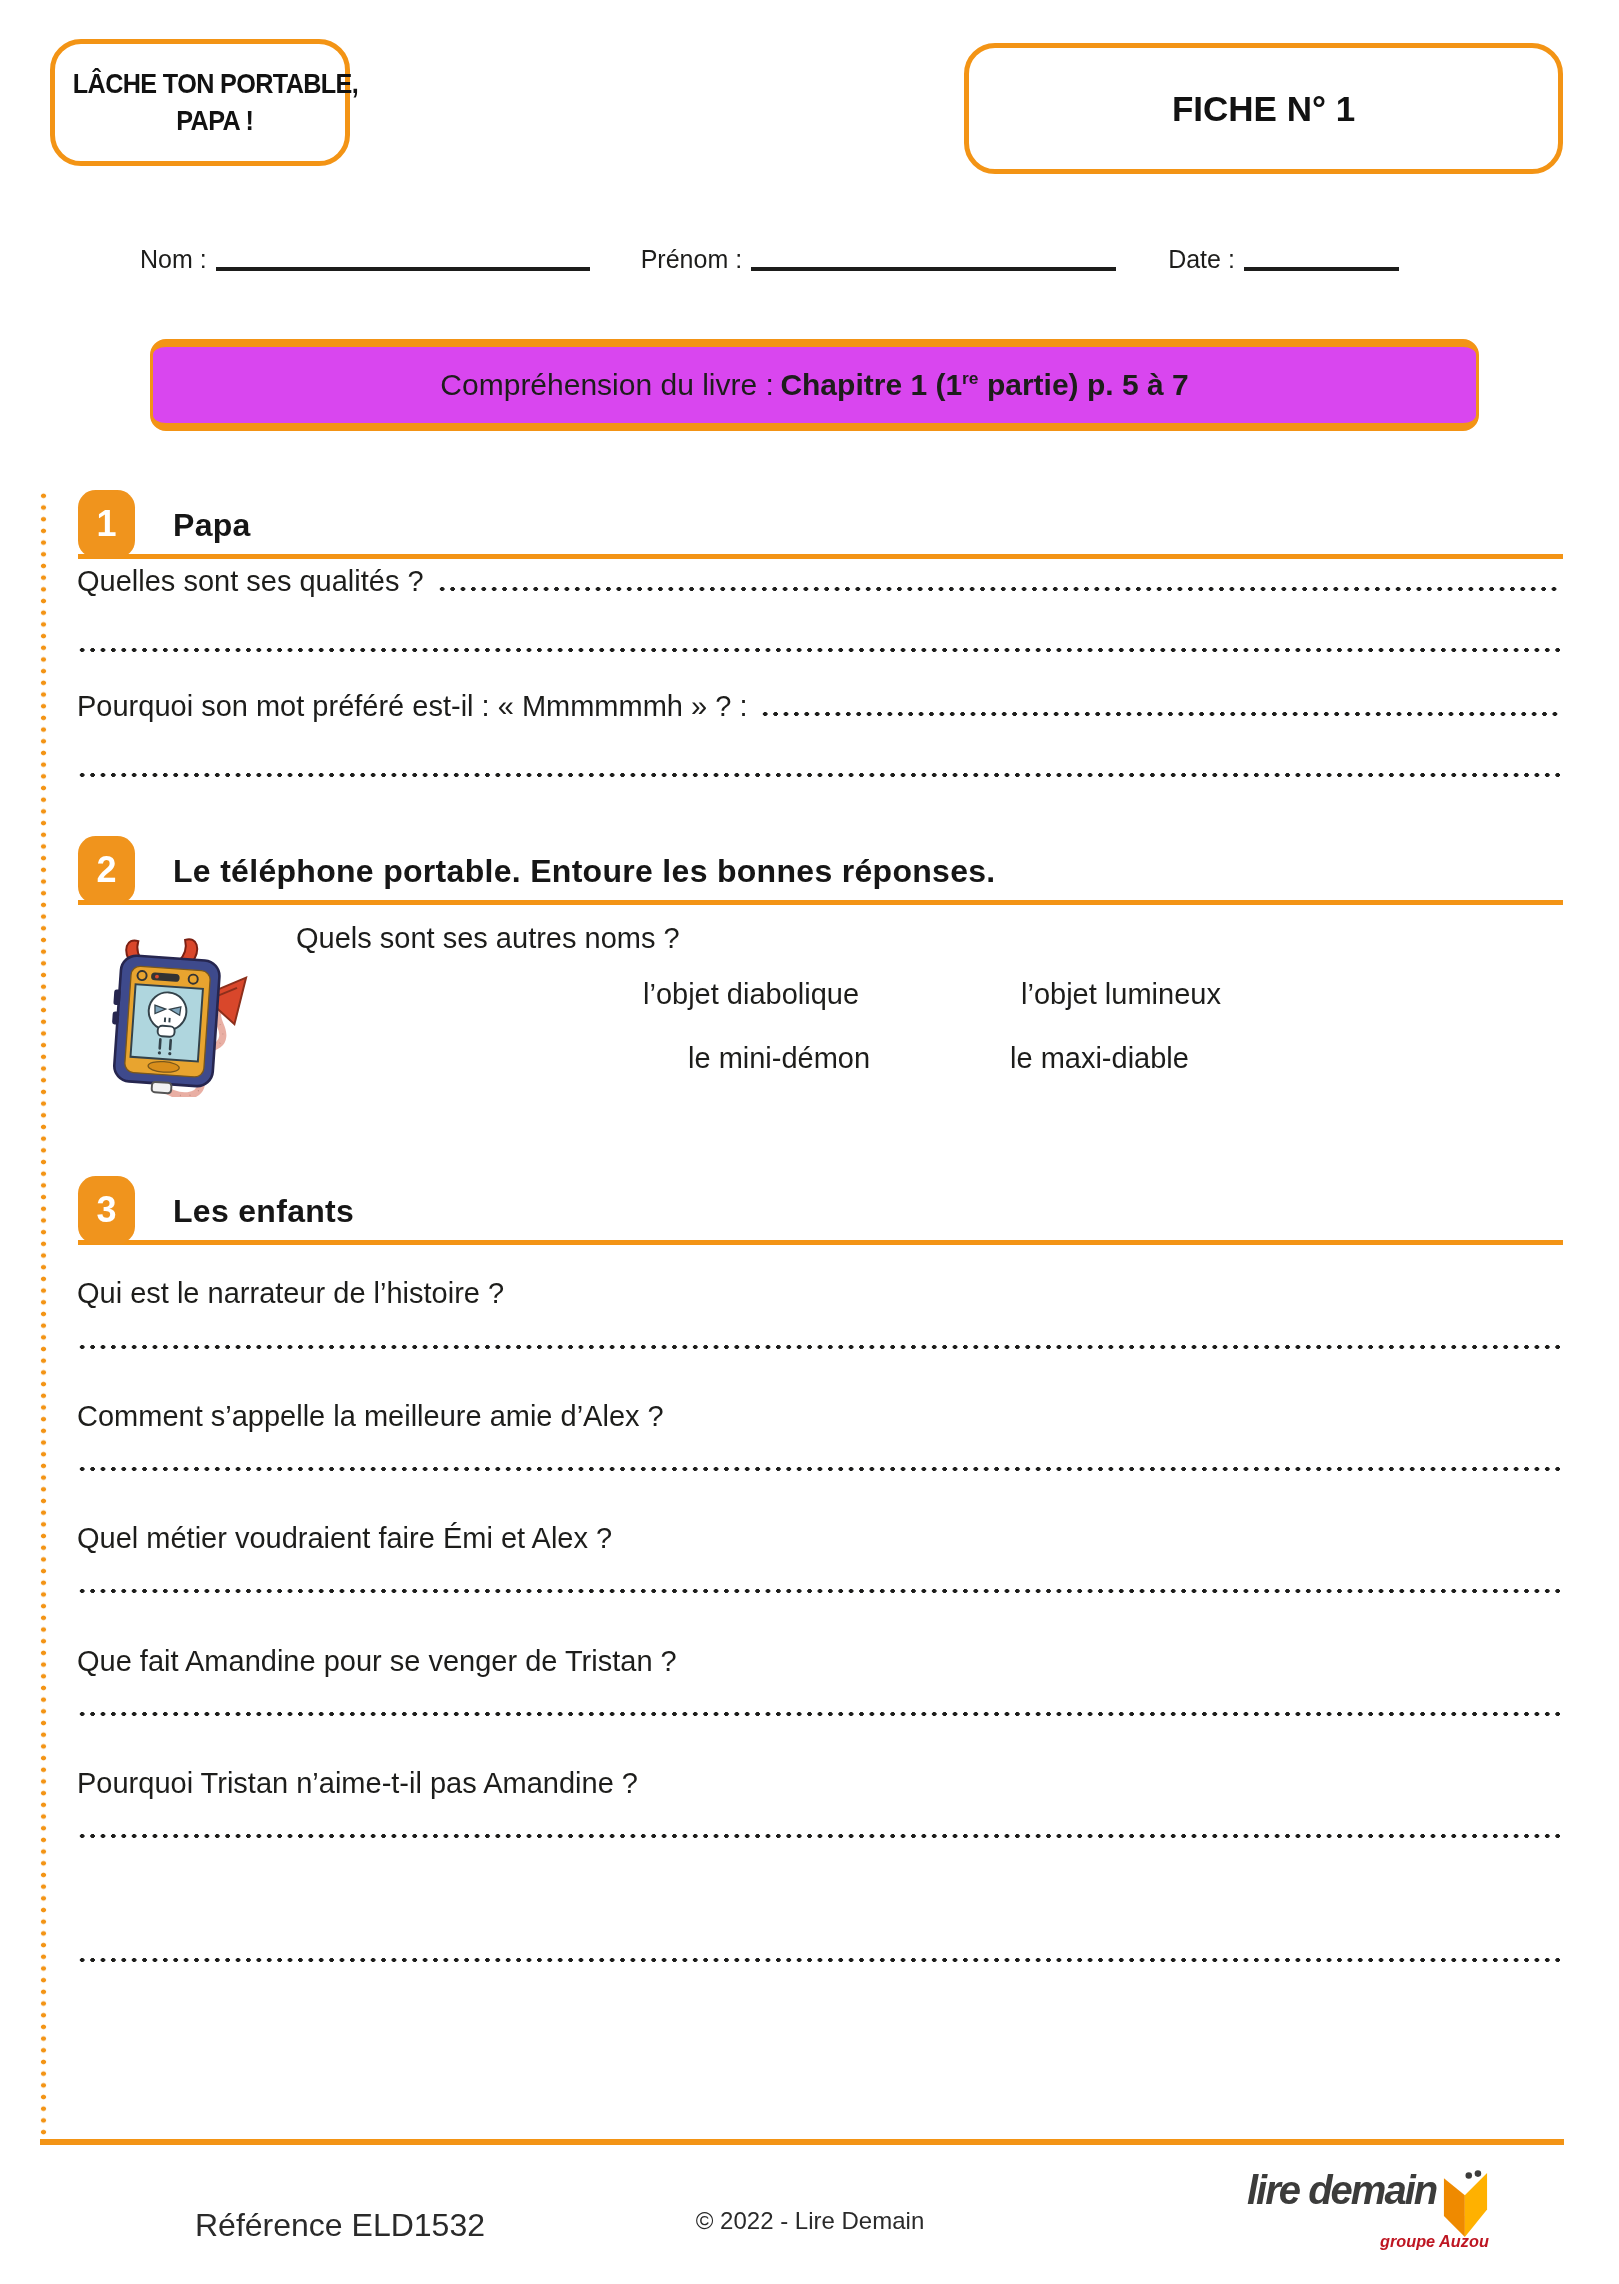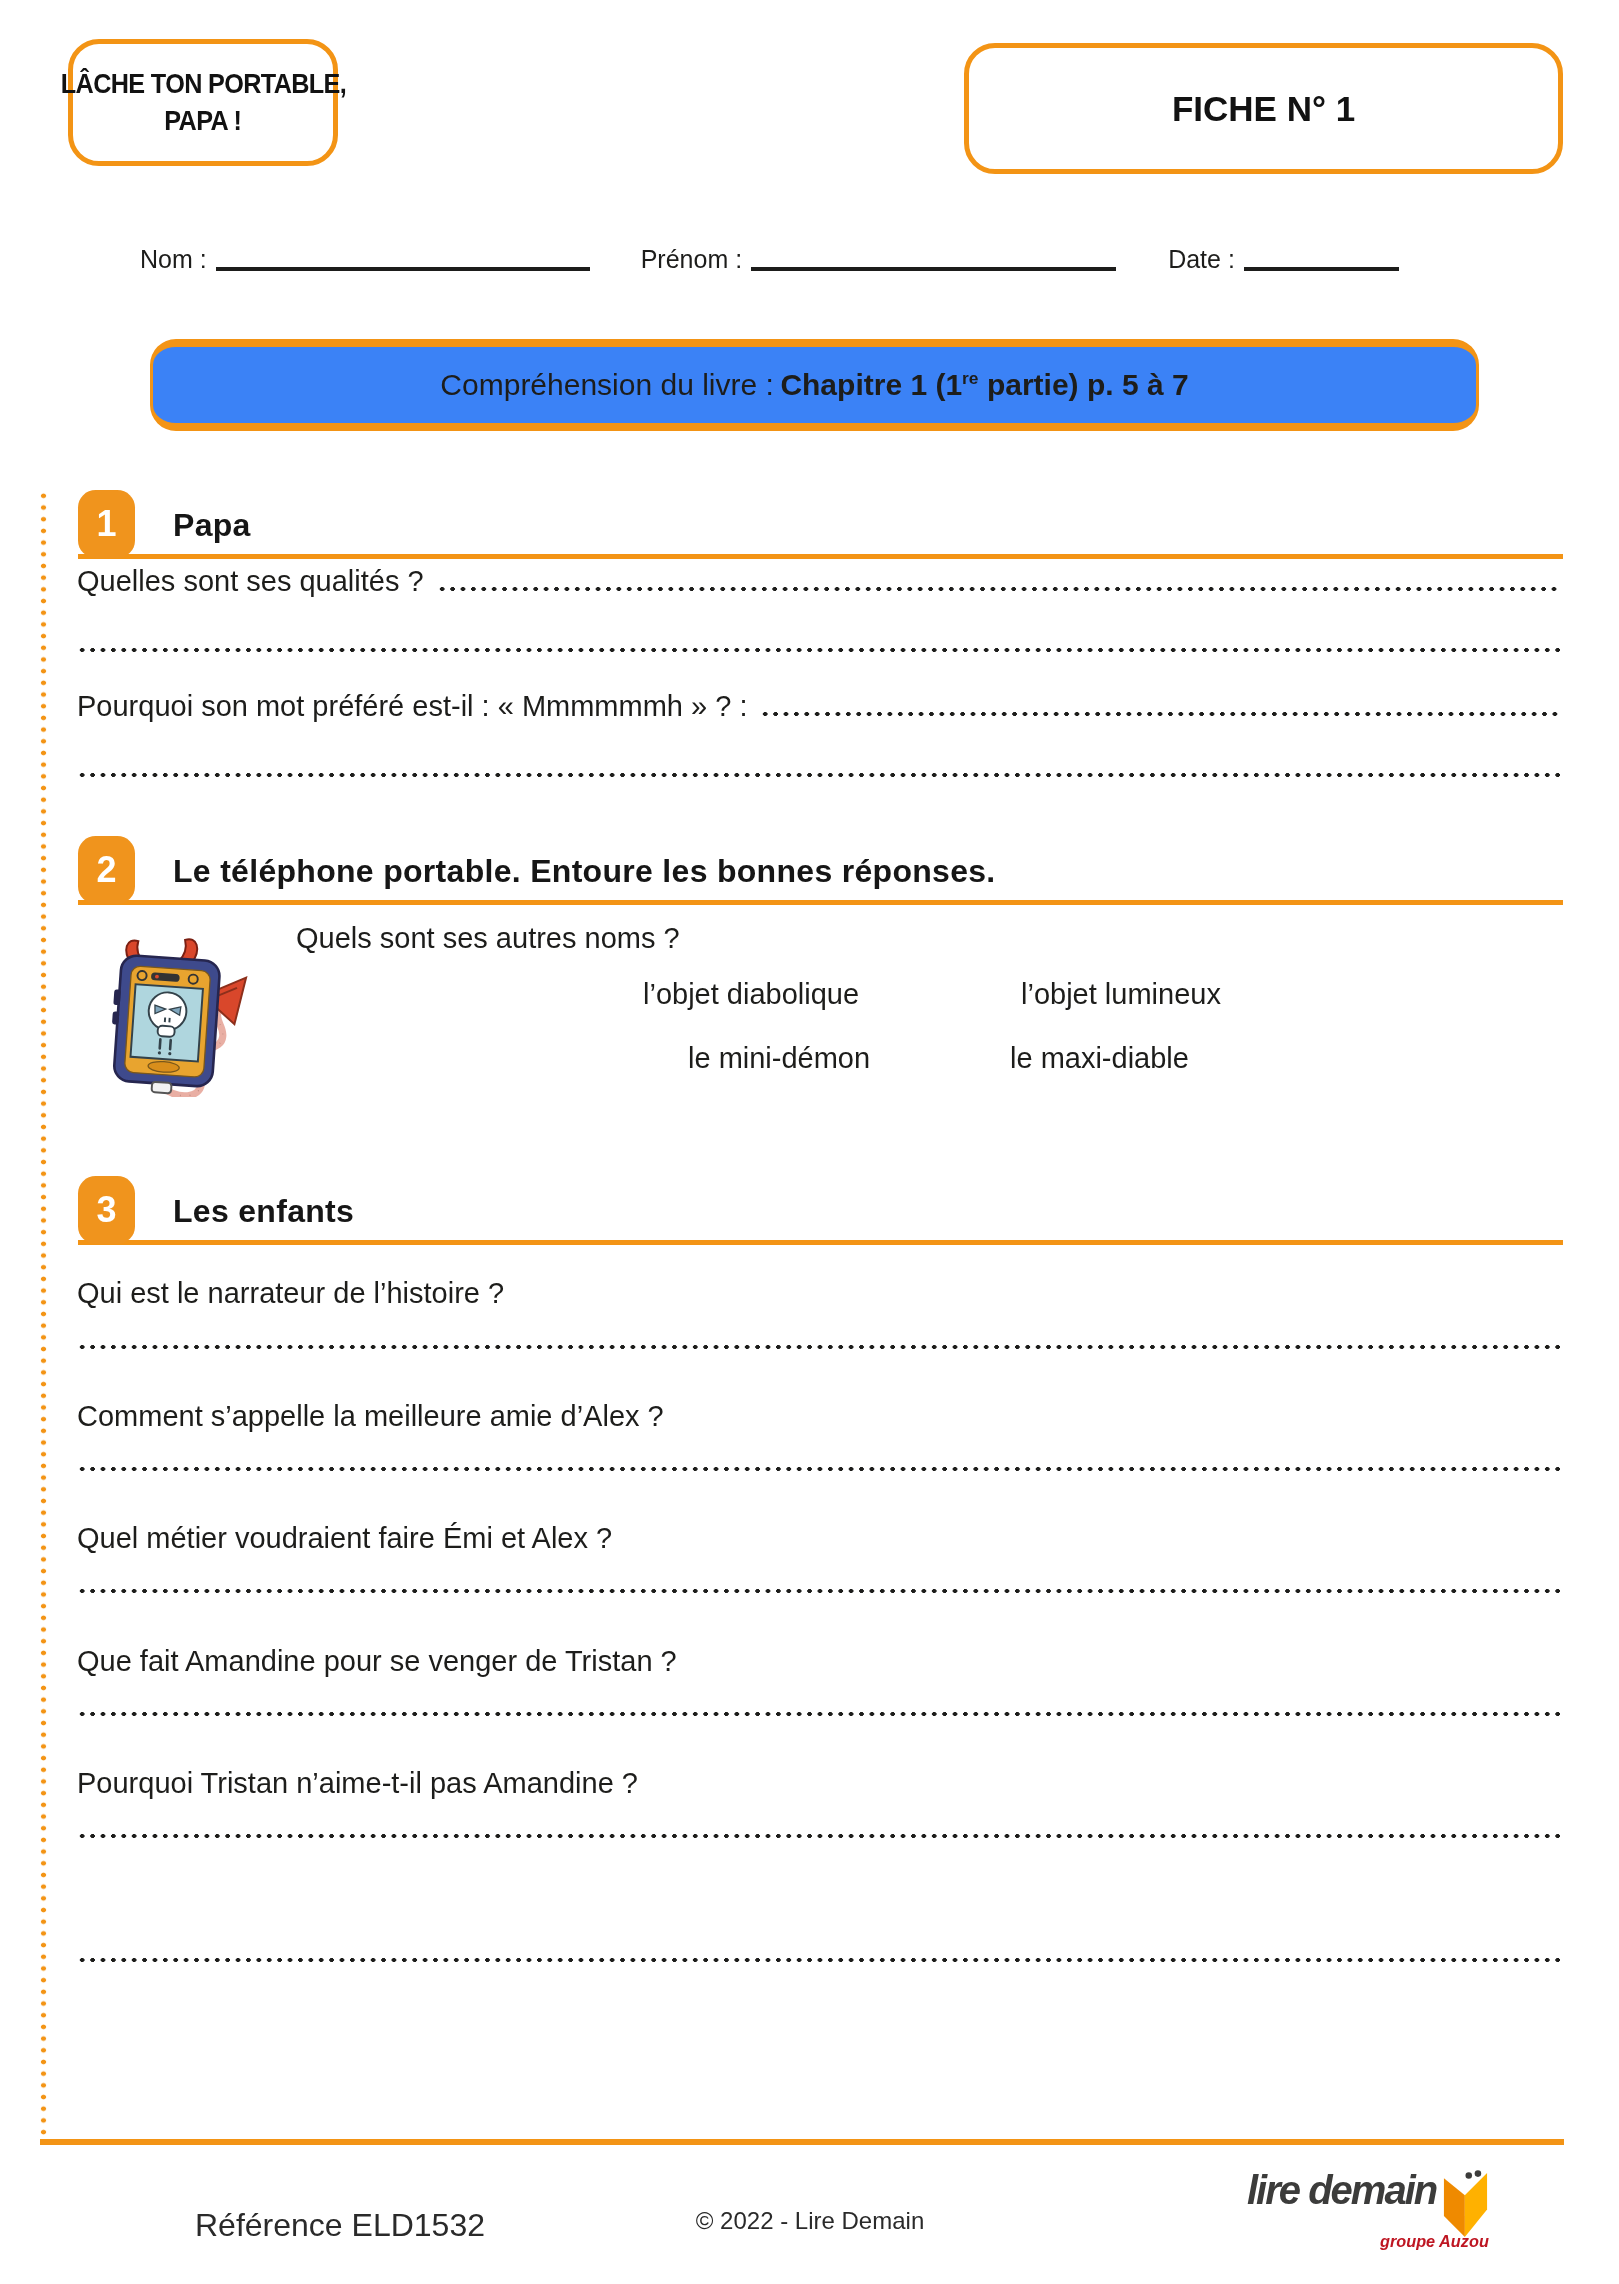--- a/index.html
+++ b/index.html
@@ -3,38 +3,38 @@
 <meta charset="utf-8">
 <style>
   html,body{margin:0;padding:0;background:#ffffff;}
   .page{
     position:relative;width:1620px;height:2284px;background:#ffffff;
     font-family:"Liberation Sans", sans-serif;color:#1d1d1b;overflow:hidden;
   }
   
   .hbox{position:absolute;border:5.2px solid #F39415;border-radius:31px;background:#fff;
         display:flex;flex-direction:column;align-items:center;justify-content:center;}
-  .box-title{left:68px;top:39px;width:260px;height:117px;}
+  .box-title{left:50px;top:39px;width:260px;height:117px;padding-left:30px;}
   .box-title .l{font-weight:bold;font-size:28px;letter-spacing:-0.7px;line-height:1.3;
                 transform:scaleX(.9);white-space:nowrap;color:#121212;}
   .box-fiche{left:964px;top:43px;width:589px;height:121px;}
   .box-fiche .l{font-weight:bold;font-size:35px;letter-spacing:0;color:#121212;}
   
   .identity{position:absolute;left:140px;top:246px;right:129px;display:flex;
             align-items:flex-end;font-size:25px;line-height:1.05;}
   .identity .lbl{white-space:nowrap;margin-right:9px;}
   .wline{border-bottom:4.6px solid #1d1d1b;height:7.8px;margin-bottom:1.3px;}
   .w-nom{width:374px;margin-right:51px;}
   .w-pre{width:365px;margin-right:52px;}
   .w-date{width:155px;}
   
   .comp-box{position:absolute;left:150px;top:339px;width:1323px;height:76px;
             border:3.9px solid #F39415;border-top-width:8.5px;border-bottom-width:8.5px;
-            border-radius:26px;display:flex;align-items:center;justify-content:center;
-            font-size:30px;background:#3b82f6;}
+            border-radius:16px;display:flex;align-items:center;justify-content:center;
+            font-size:30px;background:#d946ef;}
   .comp-box b{margin-left:6.5px;}
   .comp-box sup{font-size:.58em;vertical-align:super;}
   
   .sec{position:absolute;left:78px;right:57px;height:64px;border-bottom:5.9px solid #F39415;}
   .sec .badge{position:absolute;left:0;top:0;width:57px;height:68px;background:#F0941D;
               border-radius:17.6px;display:flex;align-items:center;justify-content:center;
               color:#ffffff;font-size:36px;font-weight:bold;z-index:2;}
   .sec .stitle{position:absolute;left:95px;bottom:10.4px;font-size:32px;font-weight:bold;
                letter-spacing:0.3px;white-space:nowrap;color:#161616;}
   

